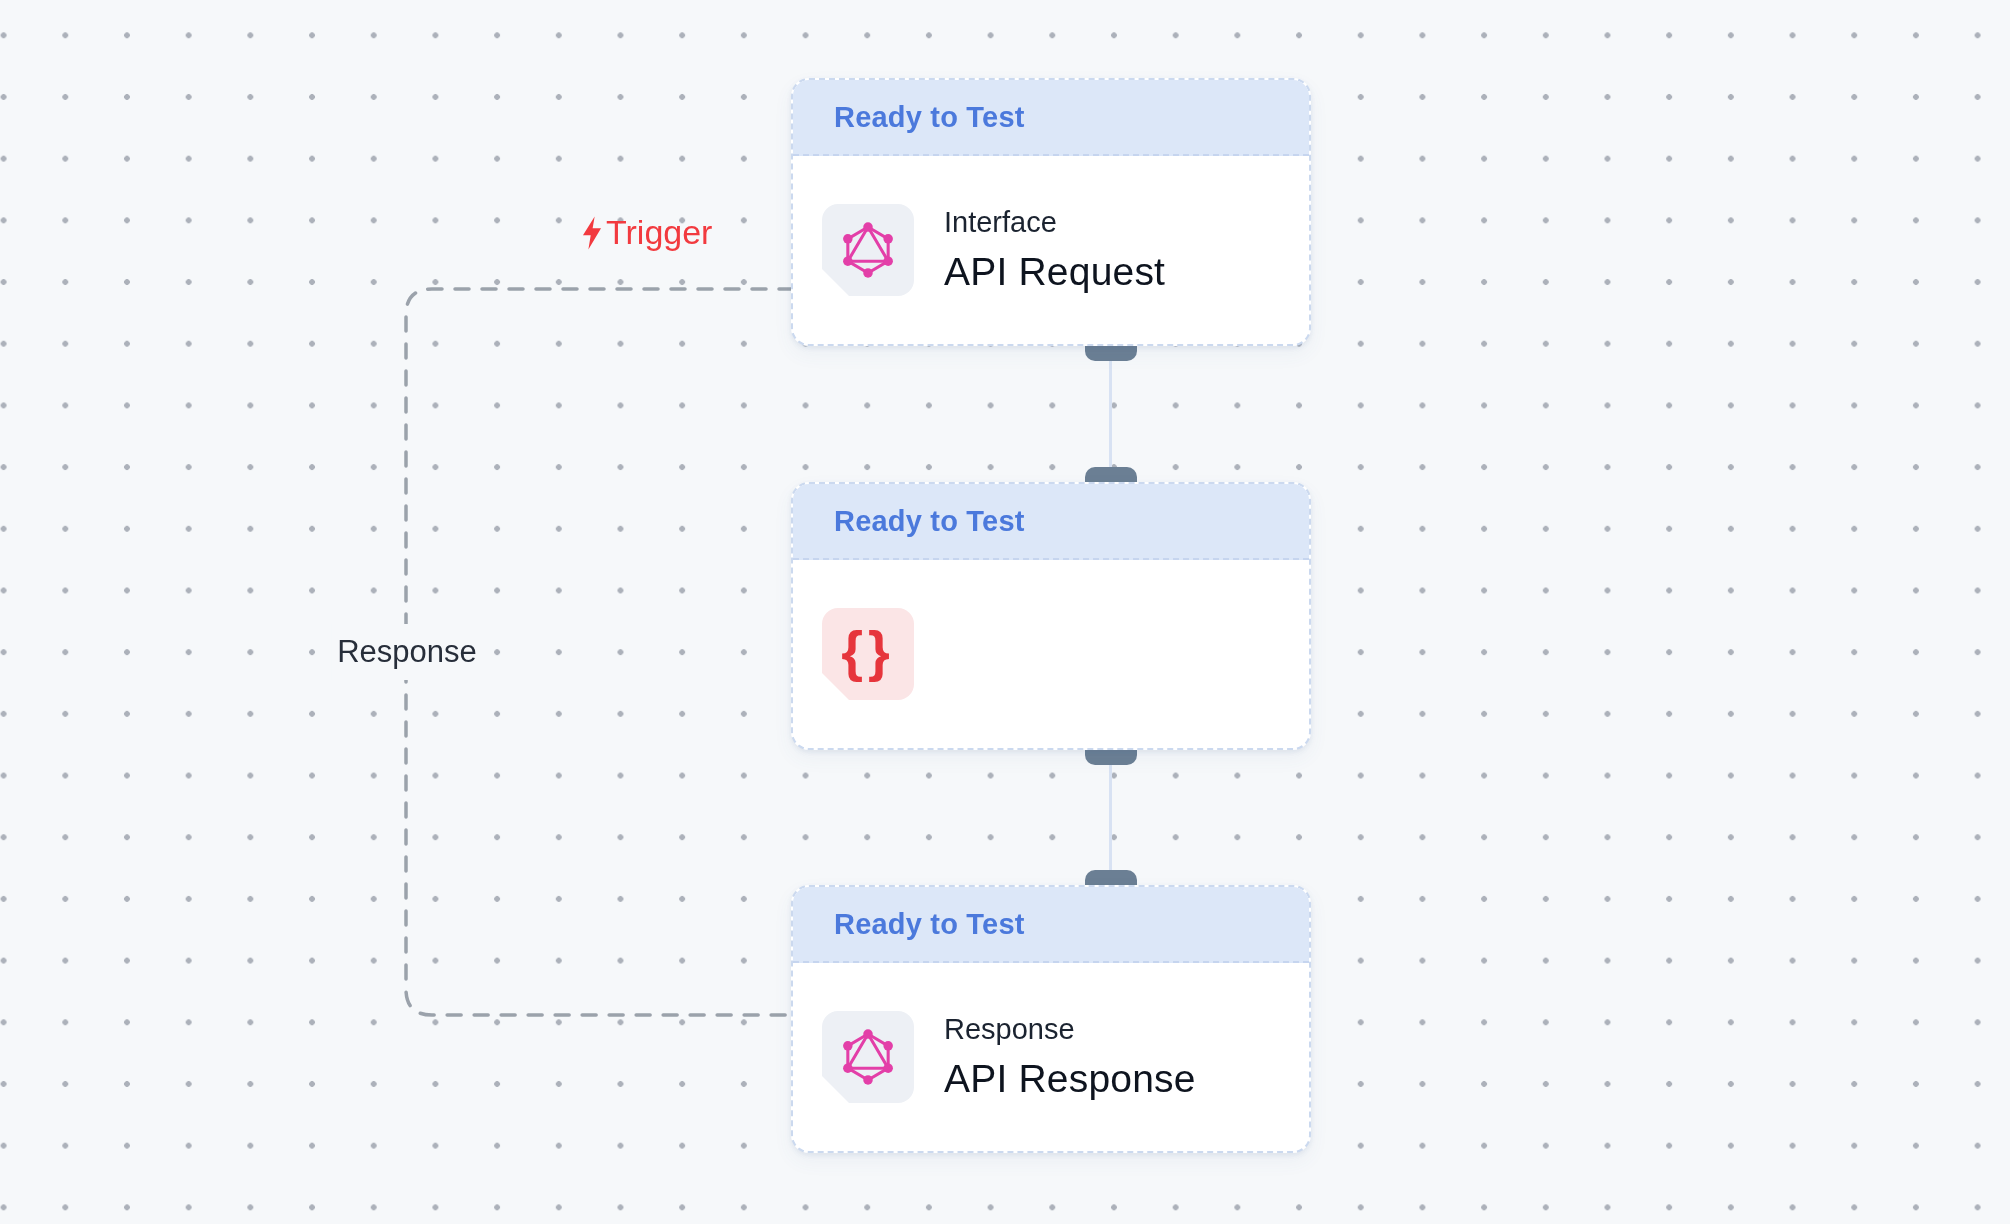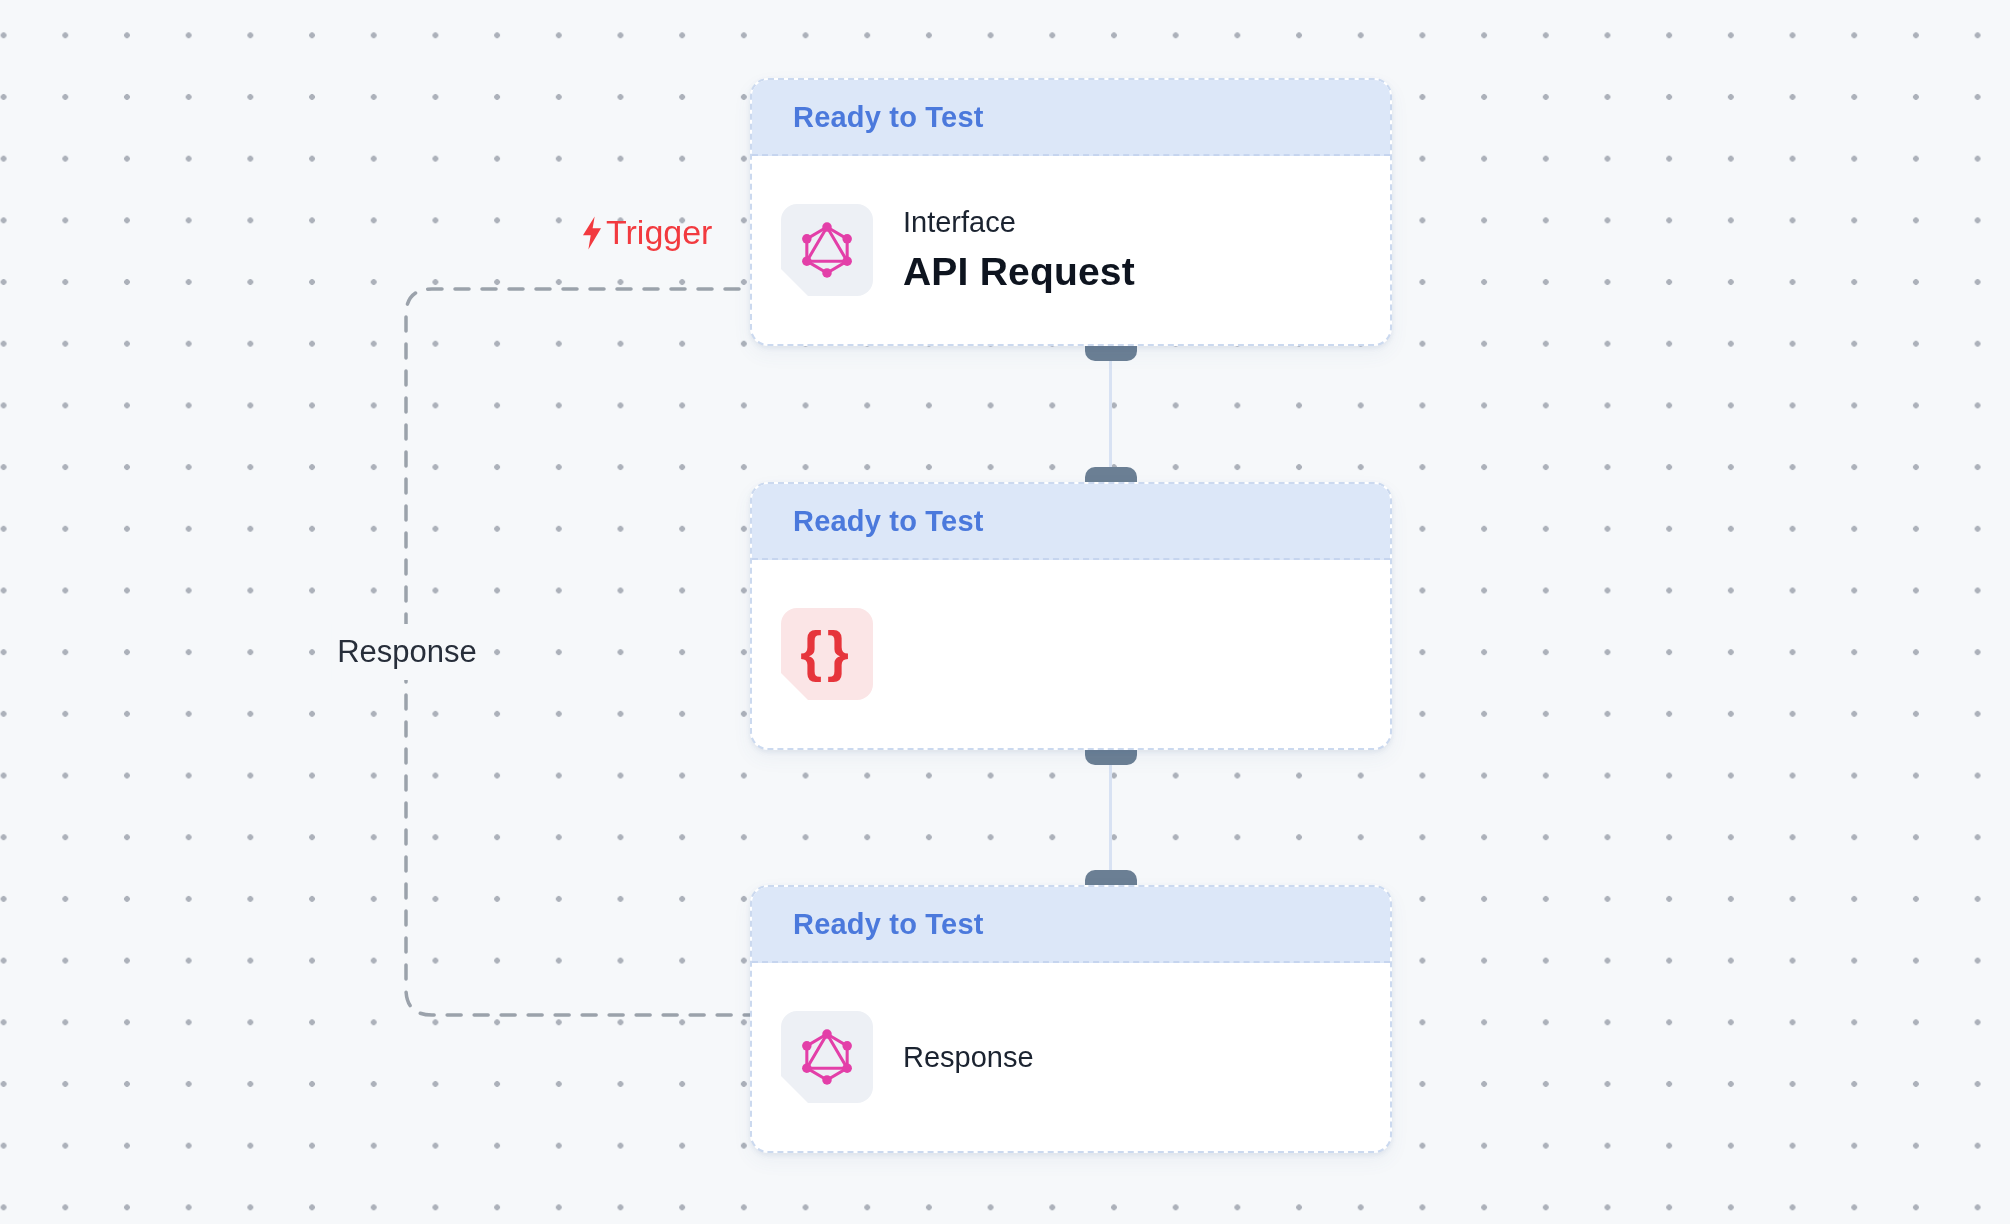--- a/index.html
+++ b/index.html
@@ -26,21 +26,21 @@
   }
   .handle.out { border-radius:0 0 10px 10px; }
   .handle.in  { border-radius:10px 10px 0 0; }
   .handle.h1 { top:346px; }
   .handle.h2 { top:467px; }
   .handle.h3 { top:750px; }
   .handle.h4 { top:870px; }
 
   
   .node {
-    position:absolute; left:750px; width:642px; height:268px;
+    position:absolute; left:791px; width:520px; height:268px;
     background:#FFFFFF;
     border:2px dashed #CBD9EF;
     border-radius:18px;
     box-shadow:0 2px 5px rgba(70,100,150,.10), 0 8px 20px rgba(70,100,150,.06);
     overflow:hidden;
   }
   .node.n1 { top:78px; }
   .node.n2 { top:482px; }
   .node.n3 { top:885px; }
 
@@ -62,21 +62,21 @@
     display:flex; align-items:center; justify-content:center;
   }
   .tile-gray { background:#EDF0F5; }
   .tile-pink { background:#FBE5E6; }
   .braces {
     font-size:56px; font-weight:700; color:#E6353C; letter-spacing:5px;
     line-height:1; padding-bottom:6px;
   }
   .texts { display:flex; flex-direction:column; gap:11px; }
   .category { font-size:29px; color:#1B2330; }
-  .title { font-size:39px; font-weight:700; color:#0E141F; letter-spacing:.2px; }
+  .title { font-size:39px; font-weight:400; color:#0E141F; letter-spacing:.2px; }
 
   
   .trigger-label {
     position:absolute; left:580px; top:213px;
     display:flex; align-items:center; gap:2px;
     color:#F23A3F; font-size:34px; font-weight:400;
   }
   .response-label {
     position:absolute; left:407px; top:652px;
     transform:translate(-50%,-50%);
@@ -154,20 +154,21 @@
             <circle cx="86" cy="30" r="8.5"></circle>
           <circle cx="86" cy="70" r="8.5"></circle>
             <circle cx="50" cy="91" r="8.5"></circle>
           <circle cx="14" cy="70" r="8.5"></circle>
             <circle cx="14" cy="30" r="8.5"></circle>
         </g>
       </svg>
     </div>
     <div class="texts">
       <div class="category">Response</div>
+      <div class="title">API Response</div>
     </div>
   </div>
 </div>
 
 <div class="trigger-label">
   <svg width="24" height="34" viewBox="0 0 22 32">
     <path d="M13.5 0.5 L2.5 18 H9.8 L7.6 31.5 L19.5 11.5 H11.6 Z" fill="#F23A3F"></path>
   </svg>
   <span>Trigger</span>
 </div>

